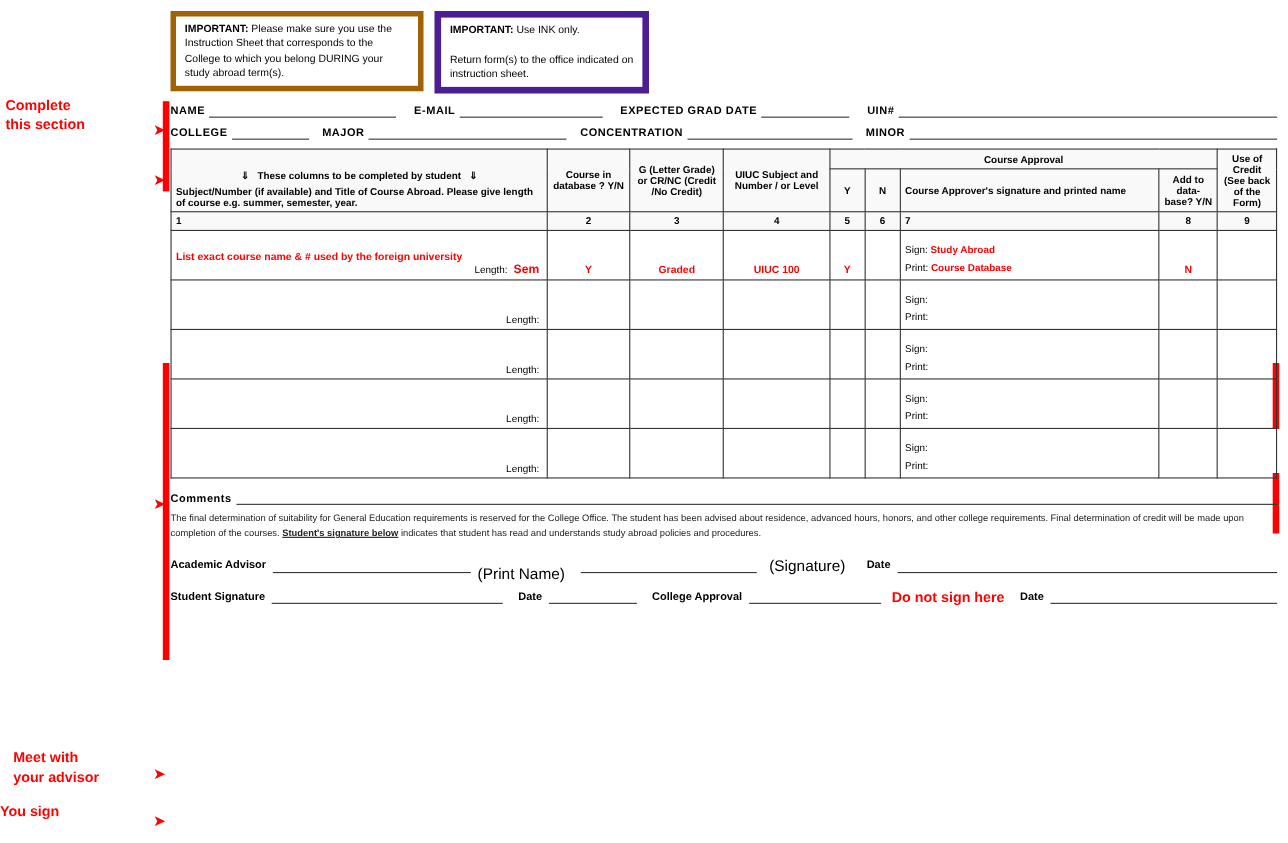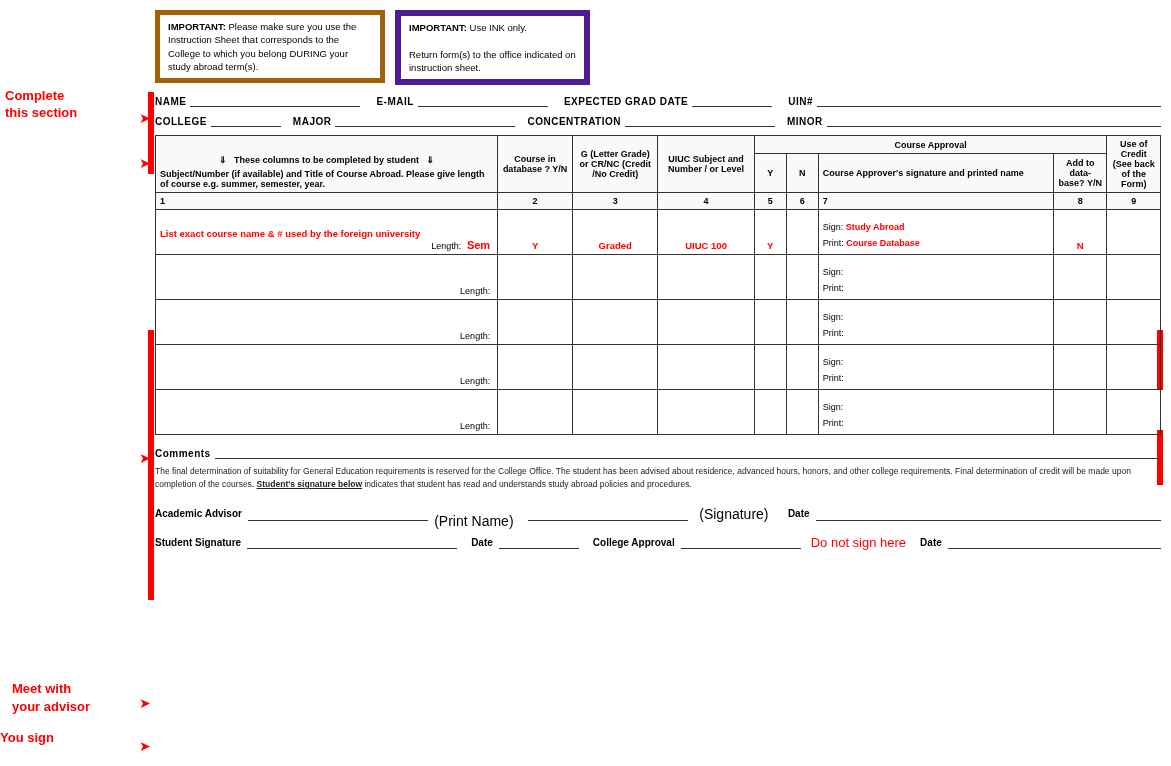--- a/index.html
+++ b/index.html
@@ -250,21 +250,21 @@
       height: 14px;
     }
 
     .print-name-label {
       font-size: 14px;
       text-align: center;
     }
 
     .do-not-sign {
       color: red;
-      font-weight: normal;
+      font-weight: bold;
       font-size: 13px;
     }
   </style>
 </head>
 <body>
 
 <div class="page-wrapper">
 
   <div class="red-bar-left" style="top: 92px; height: 82px;"></div>
 

